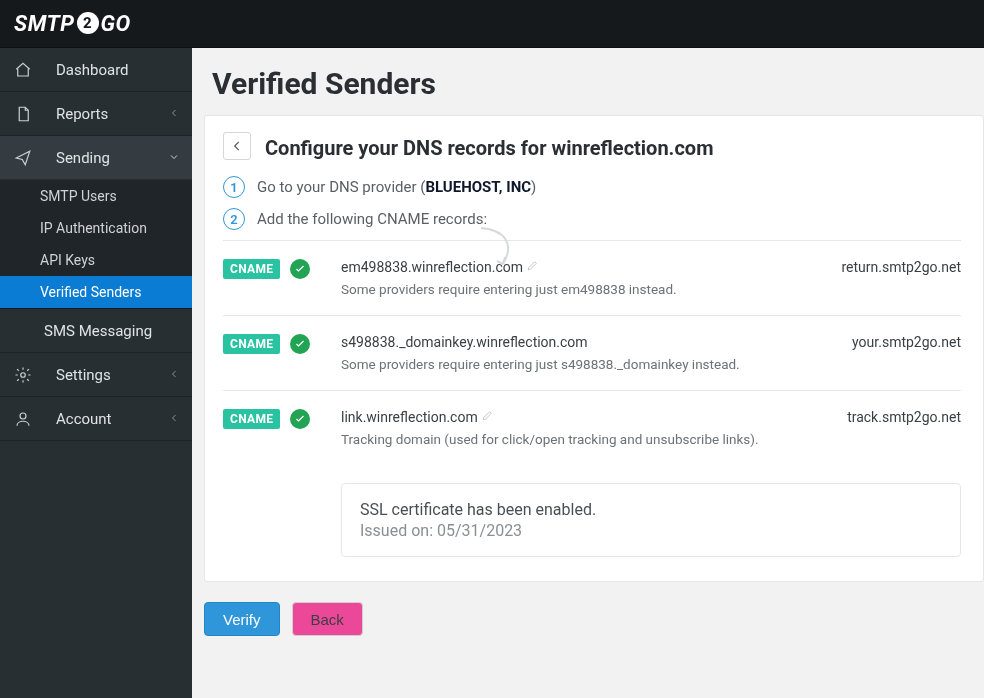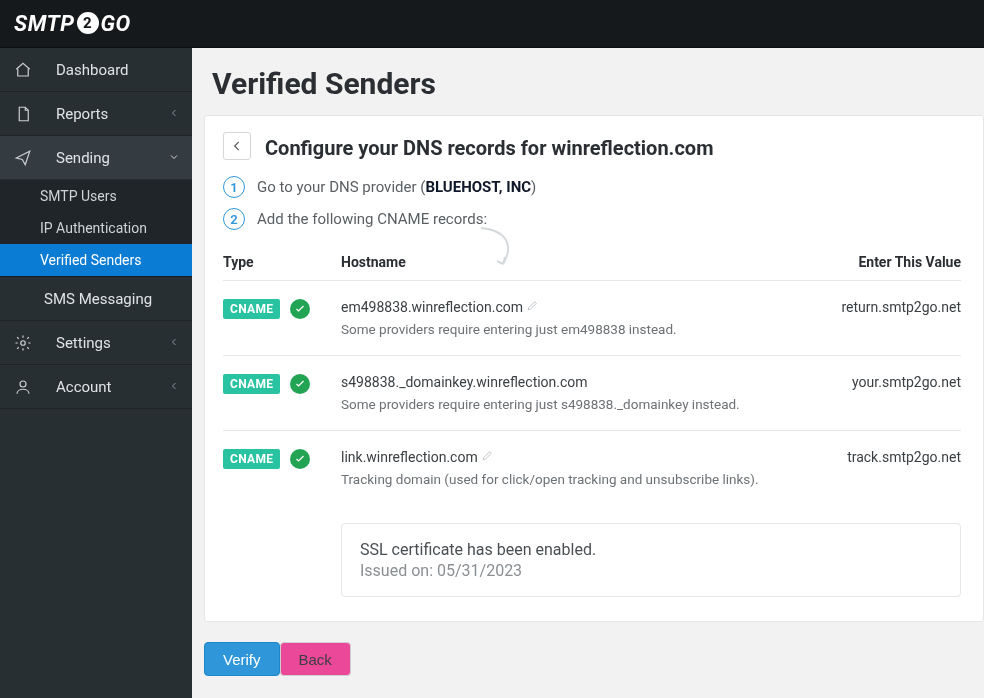--- a/index.html
+++ b/index.html
@@ -142,21 +142,21 @@
 
   .ssl-box{
     margin-left:118px;margin-top:18px;
     border:1px solid var(--hairline);border-radius:4px;
     padding:16px 18px;
   }
   .ssl-title{color:#4a4f53;font-size:16px}
   .ssl-sub{color:#8a8f93;font-size:16px;margin-top:2px}
 
   .actions{
-    display:flex;margin:20px 0 0 12px;
+    display:flex;gap:12px;margin:20px 0 0 12px;
   }
   .btn{
     height:34px;padding:0 18px;border-radius:4px;font-size:15px;cursor:pointer;
     display:inline-flex;align-items:center;justify-content:center;
   }
   .btn-primary{background:var(--blue);color:#fff;border:1px solid var(--blue-dark)}
   .btn-secondary{background:#ec4899;color:#3a3f43;border:1px solid #cfcfcf}
 </style>
 </head>
 <body>
@@ -208,20 +208,23 @@
           <path d="M6 9l6 6 6-6" fill="none" stroke="#cfd3d6" stroke-width="2"></path>
         </svg>
     </span>
   </div>
   <div class="nav-sub">
     <div class="sub">
         <span>SMTP Users</span>
       </div>
     <div class="sub">
         <span>IP Authentication</span>
+      </div>
+    <div class="sub">
+        <span>API Keys</span>
       </div>
     <div class="sub active">
         <span>Verified Senders</span>
       </div>
   </div>
 
   <div class="nav-item">
     <span class="icon"></span>
     <span style="margin-left:-12px">SMS Messaging</span>
   </div>
@@ -282,25 +285,20 @@
       <span>Add the following CNAME records:</span>
     </div>
 
     <div class="arrow-doodle">
       <svg width="50" height="46" viewBox="0 0 50 46">
           <path d="M8 2 C 32 4, 42 18, 30 38" fill="none" stroke="#d6d9db" stroke-width="2"></path>
           <path d="M30 38 l-6 -3 m6 3 l2 -7" fill="none" stroke="#d6d9db" stroke-width="2"></path>
         </svg>
     </div>
 
-    <div class="tbl-head">
-      <div>Type</div>
-      <div>Hostname</div>
-      <div style="text-align:right">Enter This Value</div>
-    </div>
 
     <div class="row">
       <div class="badge-wrap">
         <span class="cname">CNAME</span>
         <span class="ok">
             <svg viewBox="0 0 24 24" width="12" height="12">
               <path d="M5 12l4 4 10-10" fill="none"></path>
             </svg>
           </span>
       </div>

